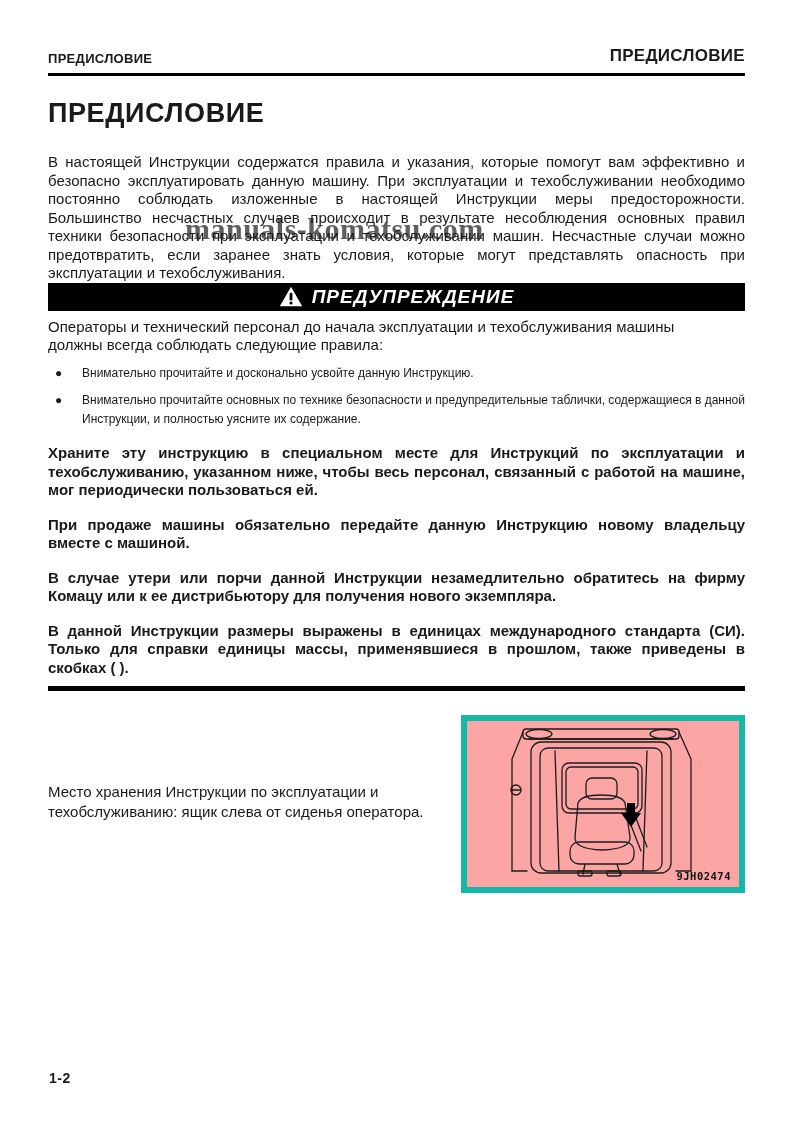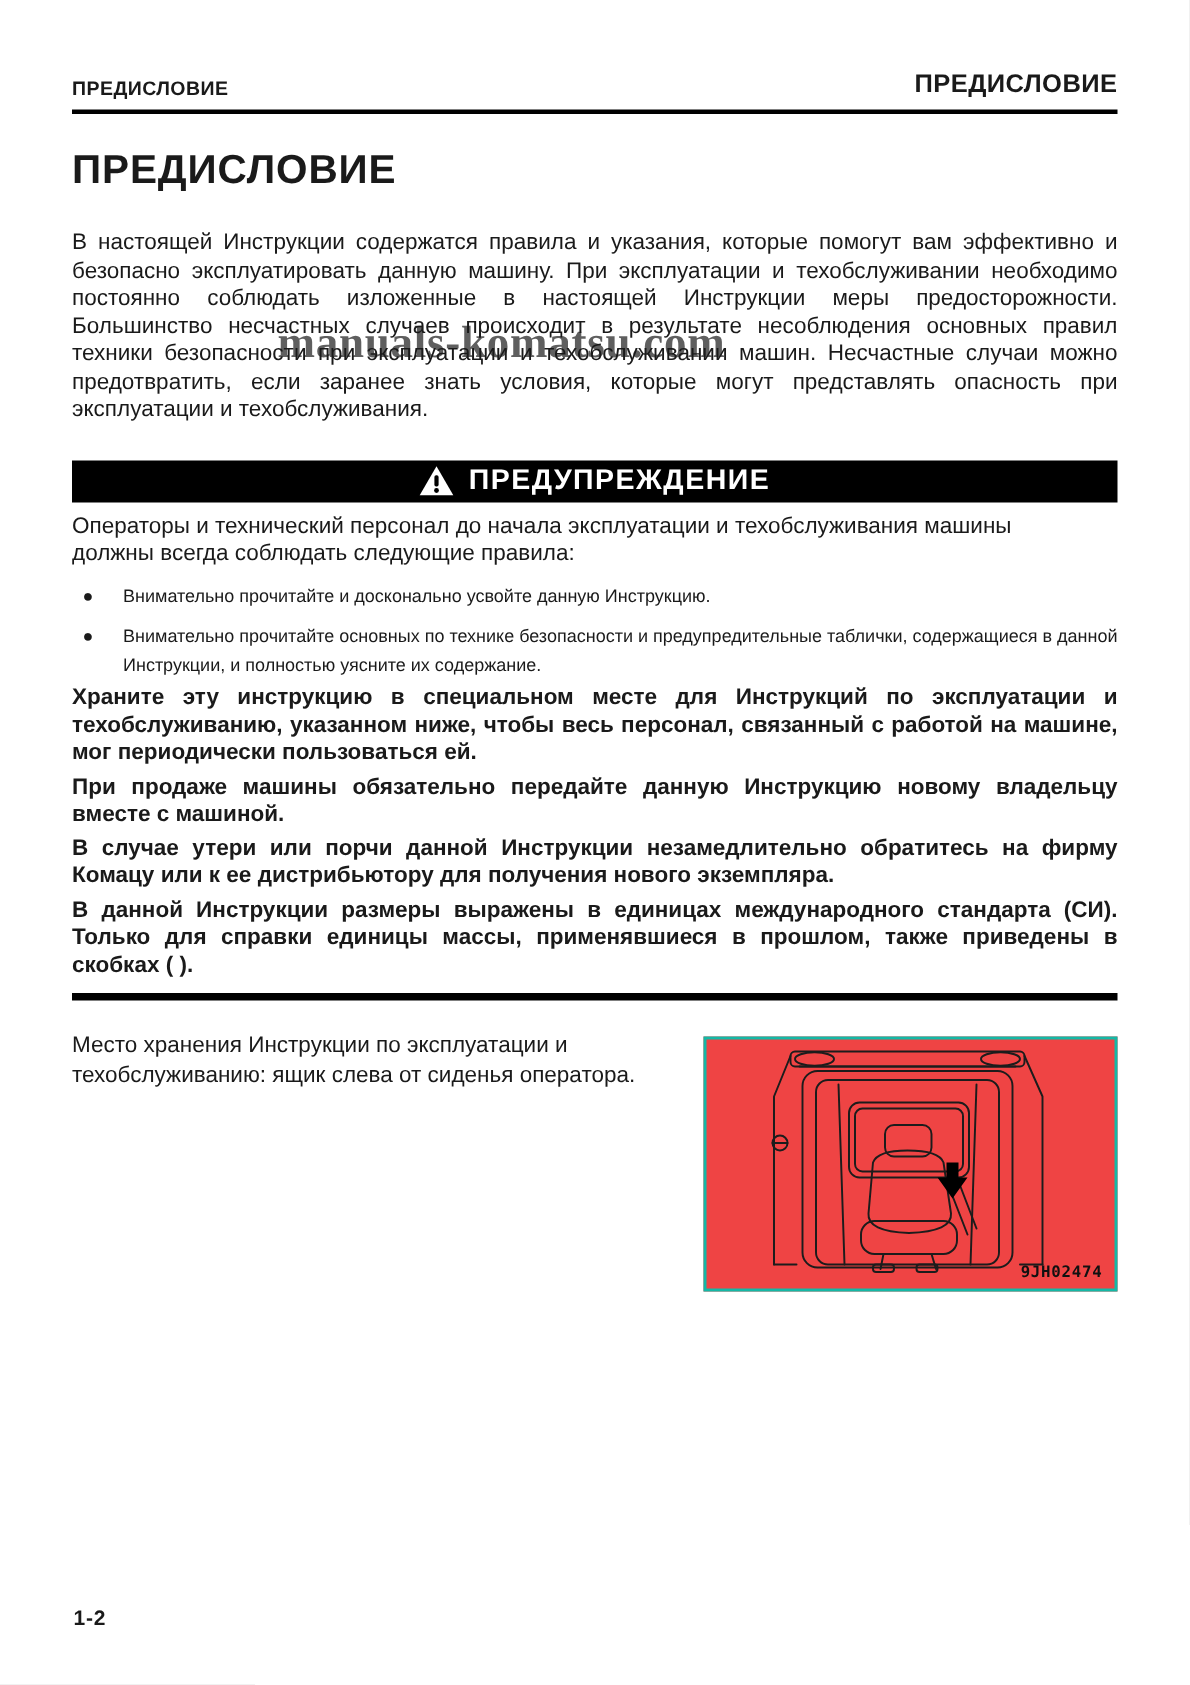--- a/index.html
+++ b/index.html
@@ -11,35 +11,35 @@
   
   .running-header{display:flex;justify-content:space-between;align-items:flex-end;
     border-bottom:3px solid #000;padding-bottom:7px;}
   .rh-left{font-size:13px;font-weight:bold;letter-spacing:.3px;}
   .rh-right{font-size:17px;font-weight:bold;letter-spacing:.3px;}
   
   .page-title{font-size:27px;font-weight:bold;letter-spacing:.6px;margin-top:22px;}
   
   .para{font-size:15px;line-height:18.5px;text-align:justify;hyphens:manual;margin-top:24px;}
   
-  .warn-banner{margin-top:24px;height:28px;background:#000;display:flex;align-items:center;
-    justify-content:center;gap:9px;}
+  .warn-banner{margin-top:0;height:28px;background:#000;display:flex;align-items:center;
+    justify-content:center;gap:9px;font-style:italic;}
   .warn-banner svg{display:block;}
   .warn-label{color:#fff;font-size:19px;font-weight:bold;letter-spacing:1px;}
   .warn-lead{font-size:15px;line-height:18.5px;font-weight:normal;margin-top:7px;max-width:668px;}
   .bullet-item{display:flex;margin-top:9px;}
   .bullet-marker{width:27px;flex:0 0 27px;font-size:12px;line-height:18.5px;padding-left:7px;}
   .bullet-text{font-size:12px;line-height:18.5px;font-weight:normal;text-align:justify;hyphens:manual;flex:1;}
-  .warn-para{font-size:15px;line-height:18.5px;font-weight:bold;text-align:justify;hyphens:manual;margin-top:4px;}
+  .warn-para{font-size:15px;line-height:18.5px;font-weight:bold;text-align:justify;hyphens:manual;margin-top:16px;}
   .warn-bottom-rule{margin-top:9px;border-top:5px solid #000;}
   
-  .storage-row{margin-top:20px;display:flex;align-items:flex-start;}
+  .storage-row{margin-top:20px;display:flex;align-items:center;}
   .storage-note{width:385px;font-size:15px;line-height:20px;hyphens:manual;}
   .figure-box{margin-left:auto;margin-top:4px;position:relative;width:272px;height:166px;
-    border:2px solid #14b8a6;background:#ef4444;}
+    border:6px solid #14b8a6;background:#fca5a5;}
   .figure-box svg{display:block;}
   .figure-code{position:absolute;right:8px;bottom:5px;font-family:"DejaVu Sans Mono","Liberation Mono",monospace;
     font-size:10.5px;font-weight:bold;letter-spacing:.5px;color:#111;}
   
   .watermark{position:absolute;left:185px;top:212px;font-family:"Liberation Serif","DejaVu Serif",serif;
     font-size:30px;color:rgba(55,55,55,.8);letter-spacing:.5px;white-space:nowrap;pointer-events:none;font-weight:bold;}
   
   .page-number{position:absolute;left:49px;top:1070px;font-size:14px;font-weight:bold;letter-spacing:.5px;}
 </style>
 </head>

